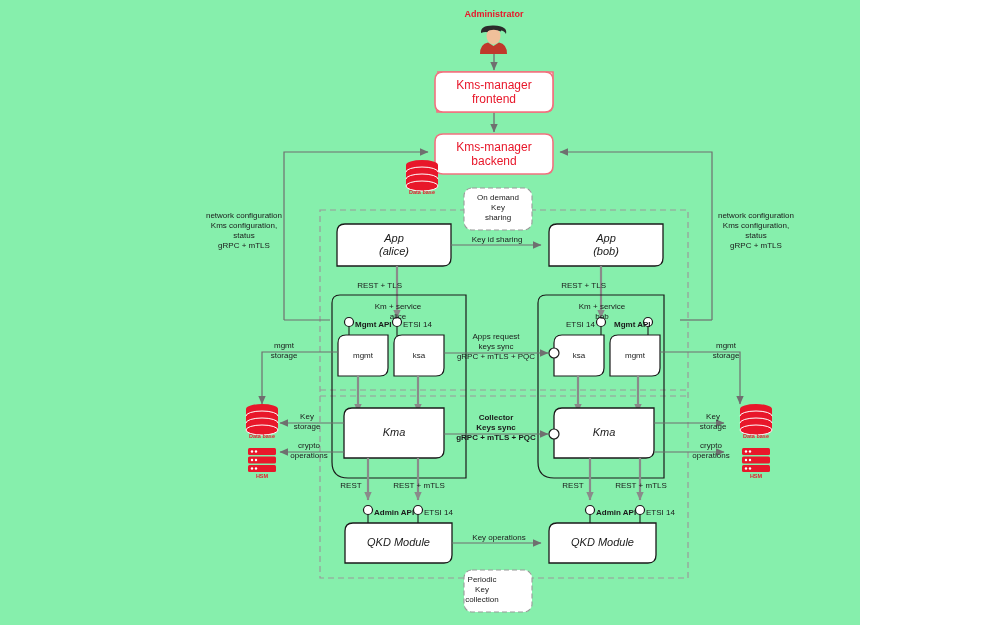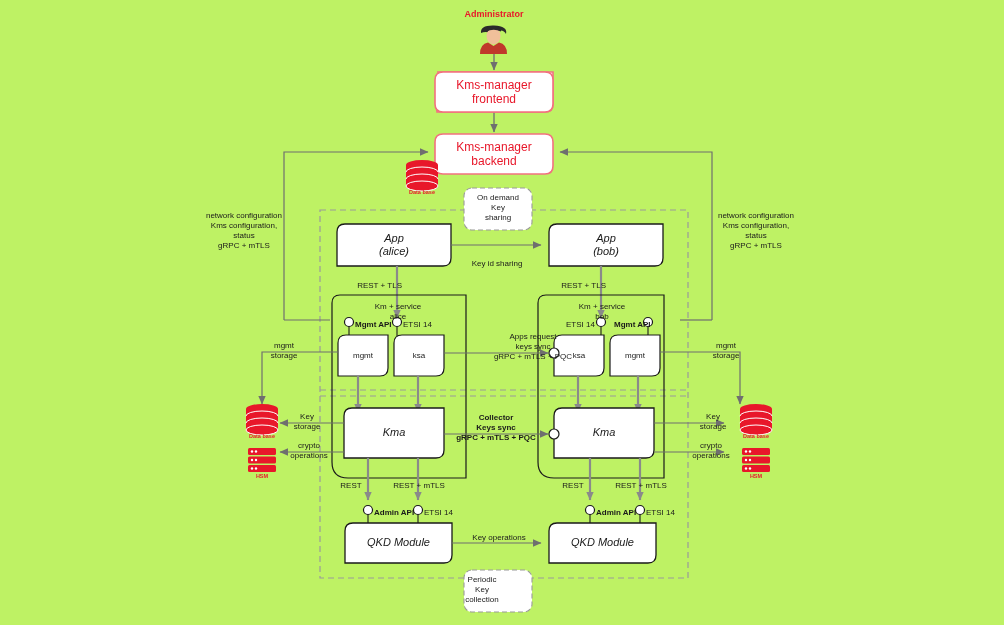--- a/index.html
+++ b/index.html
@@ -6,23 +6,23 @@
   html, body {
     margin: 0;
     padding: 0;
     background: #ffffff;
   }
   body {
     font-family: "Liberation Sans", sans-serif;
   }
   #stage {
     position: relative;
-    width: 1004px;
+    width: 860px;
     height: 625px;
-    background: #bef264;
+    background: #86efac;
     overflow: hidden;
   }
   #stage svg.layer {
     position: absolute;
     left: 0;
     top: 0;
     width: 1004px;
     height: 625px;
   }
   .lbl {
@@ -281,21 +281,21 @@
   <div class="lbl" style="left:700px; top:211px; width:112px;">network configuration
 Kms configuration,
 status
 gRPC + mTLS</div>
 
   <div class="box-txt node-main" style="left:337px; top:224px; width:114px; height:42px;">App
 (alice)</div>
   <div class="box-txt node-main" style="left:549px; top:224px; width:114px; height:42px;">App
 (bob)</div>
 
-  <div class="lbl" style="left:453px; top:235px; width:88px;margin-top:24px;">Key id sharing</div>
+  <div class="lbl" style="left:453px; top:235px; width:88px;">Key id sharing</div>
 
   <div class="lbl" style="left:344px; top:281px; width:58px; text-align:right;">REST + TLS</div>
   <div class="lbl" style="left:548px; top:281px; width:58px; text-align:right;">REST + TLS</div>
 
   <div class="lbl" style="left:348px; top:302px; width:100px;">Km + service
 alice</div>
   <div class="lbl" style="left:552px; top:302px; width:100px;">Km + service
 bob</div>
 
   <div class="lbl" style="left:355px; top:320px; width:48px; text-align:left; font-weight:bold;">Mgmt API</div>
@@ -306,21 +306,21 @@
   <div class="box-txt node-small" style="left:338px; top:335px; width:50px; height:41px;">mgmt</div>
   <div class="box-txt node-small" style="left:394px; top:335px; width:50px; height:41px;">ksa</div>
   <div class="box-txt node-small" style="left:554px; top:335px; width:50px; height:41px;">ksa</div>
   <div class="box-txt node-small" style="left:610px; top:335px; width:50px; height:41px;">mgmt</div>
 
   <div class="lbl" style="left:258px; top:341px; width:52px;">mgmt
 storage</div>
   <div class="lbl" style="left:700px; top:341px; width:52px;">mgmt
 storage</div>
 
-  <div class="lbl" style="left:446px; top:332px; width:100px;padding-left:37px;">Apps request
+  <div class="lbl" style="left:446px; top:332px; width:100px;">Apps request
 keys sync
 gRPC + mTLS + PQC</div>
 
   <div class="box-txt node-main" style="left:344px; top:408px; width:100px; height:50px;">Kma</div>
   <div class="box-txt node-main" style="left:554px; top:408px; width:100px; height:50px;">Kma</div>
 
   <div class="lbl" style="left:446px; top:413px; width:100px;font-weight:bold;">Collector
 Keys sync
 gRPC + mTLS + PQC</div>
 

